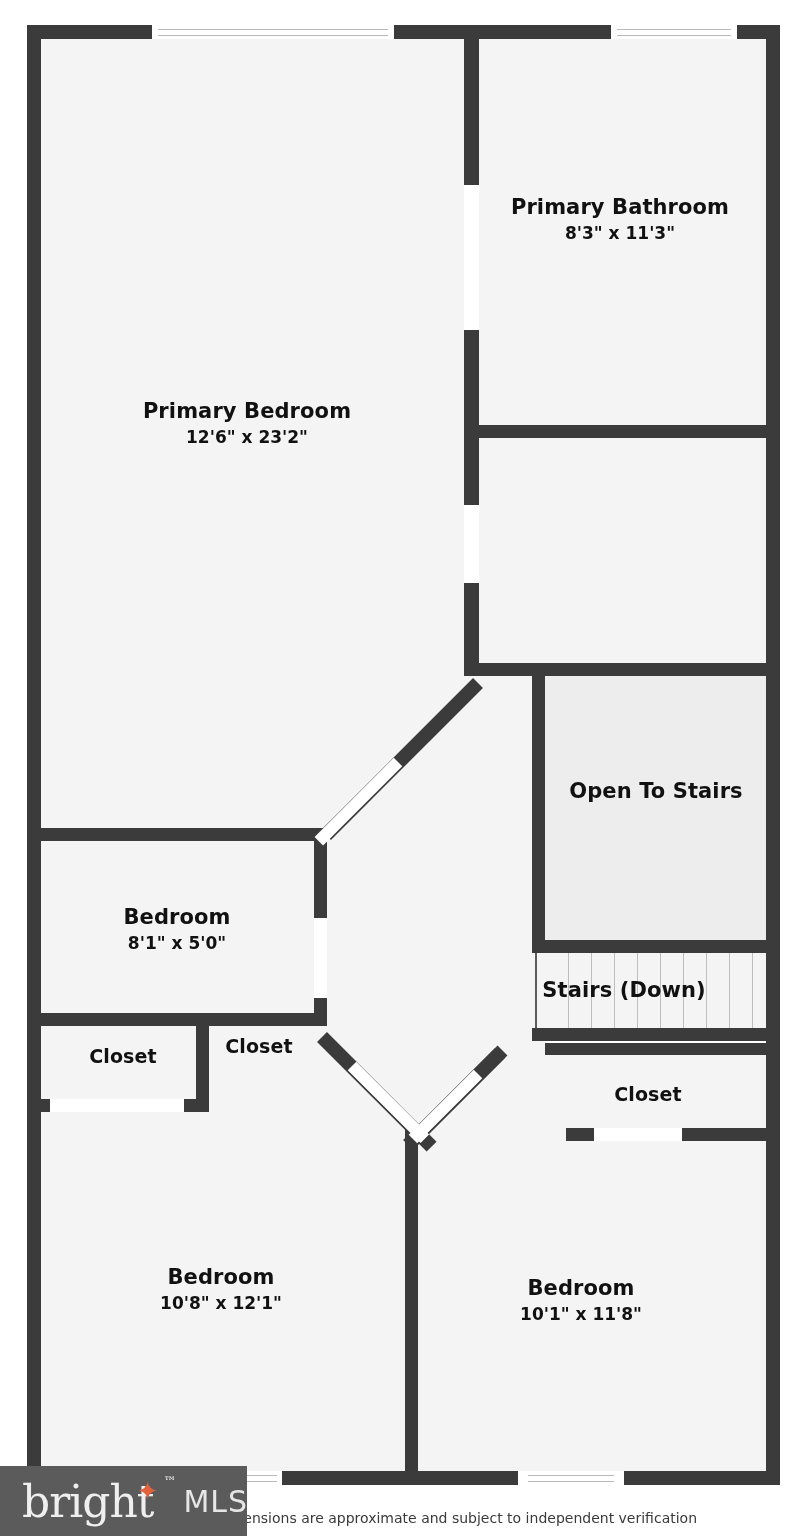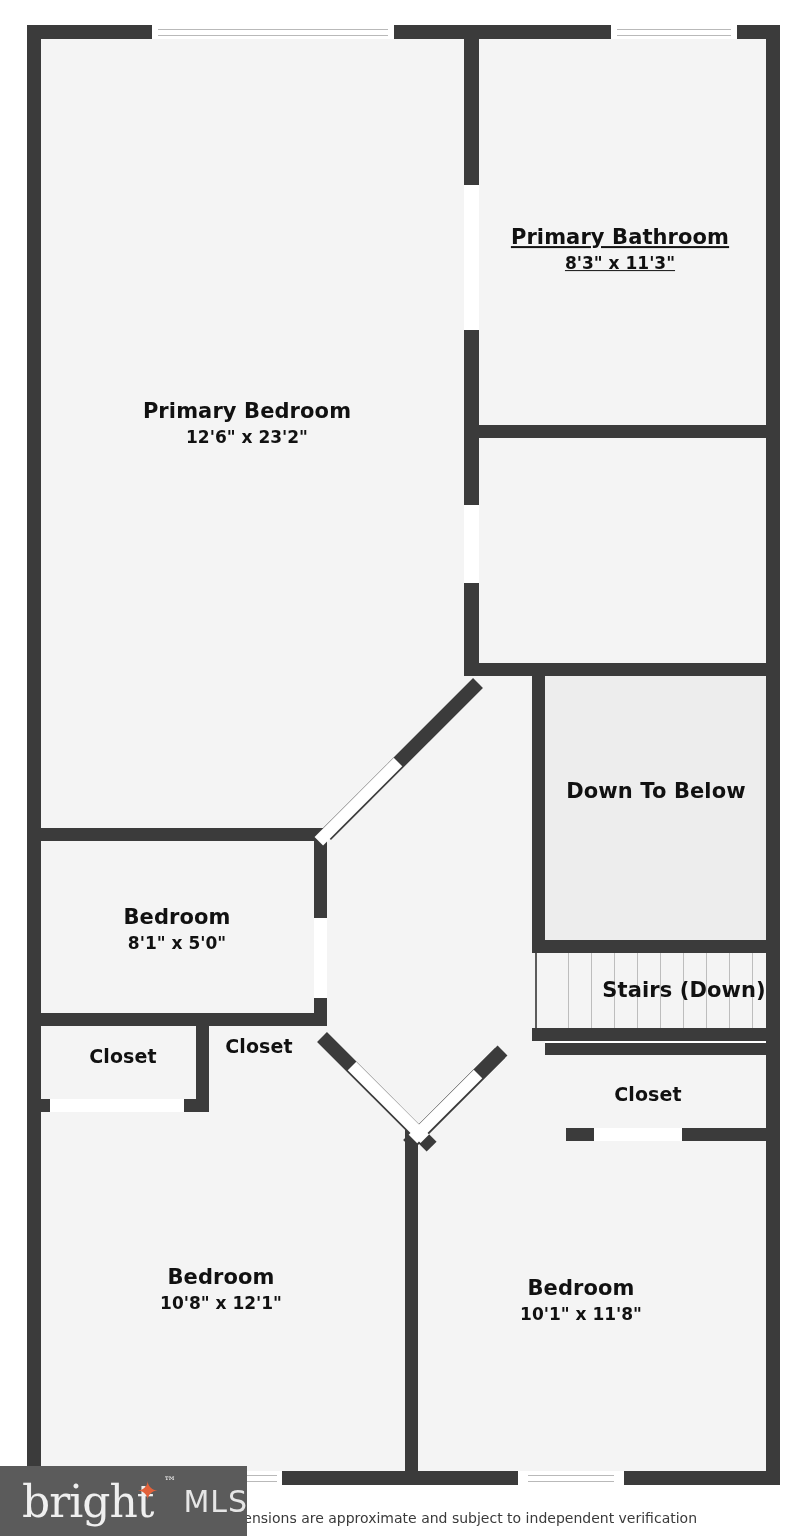--- a/index.html
+++ b/index.html
@@ -144,31 +144,31 @@
     <div class="tread" style="left:161px;"></div>
     <div class="tread" style="left:184px;"></div>
     <div class="tread" style="left:207px;"></div>
   </div>
 
   <div class="label" style="left:247px; top:423px;">
     <div class="name">Primary Bedroom</div>
     <div class="dim">12'6" x 23'2"</div>
   </div>
 
-  <div class="label" style="left:620px; top:249px;text-decoration:underline;">
+  <div class="label" style="left:620px; top:219px;">
     <div class="name">Primary Bathroom</div>
     <div class="dim">8'3" x 11'3"</div>
   </div>
 
 
   <div class="label" style="left:656px; top:791px;">
-    <div class="name">Down To Below</div>
-  </div>
-
-  <div class="label" style="left:684px; top:990px;">
+    <div class="name">Open To Stairs</div>
+  </div>
+
+  <div class="label" style="left:624px; top:990px;">
     <div class="name">Stairs (Down)</div>
   </div>
 
   <div class="label" style="left:177px; top:929px;">
     <div class="name">Bedroom</div>
     <div class="dim">8'1" x 5'0"</div>
   </div>
 
   <div class="label small" style="left:123px; top:1056px;">
     <div class="name">Closet</div>

